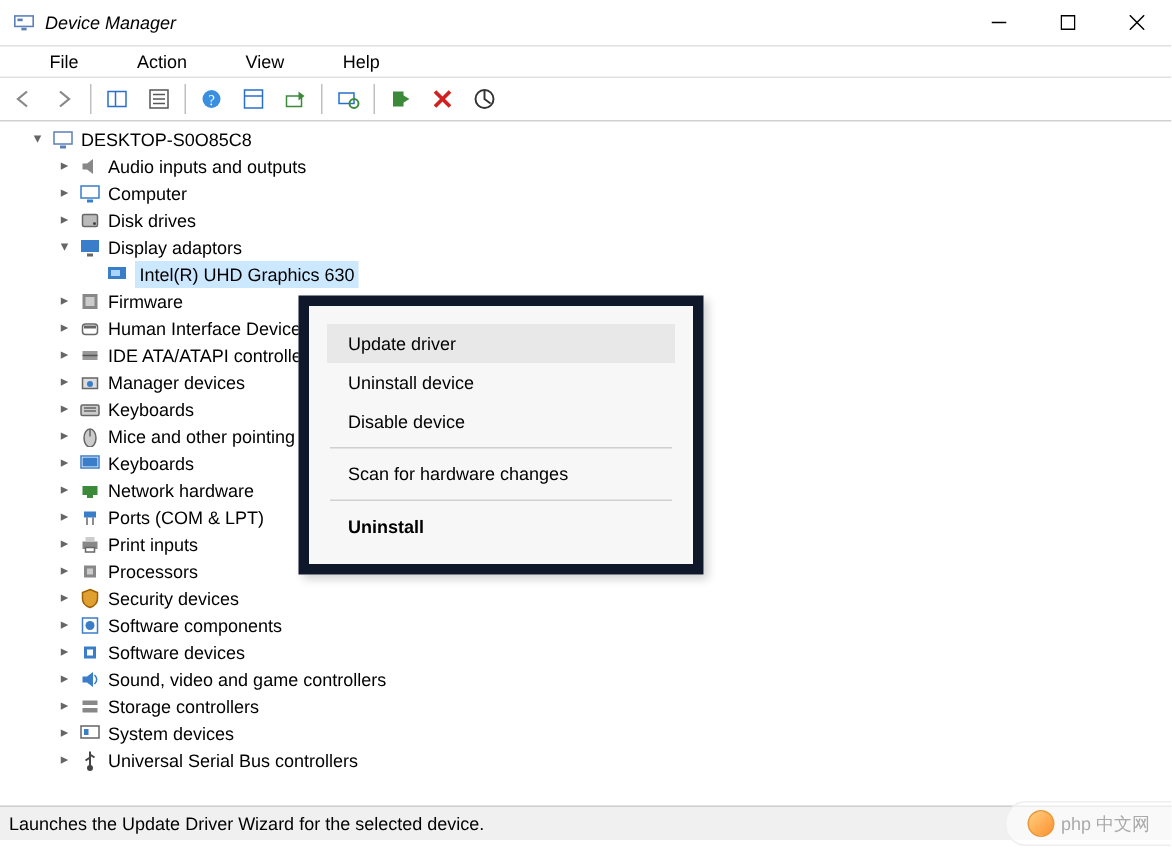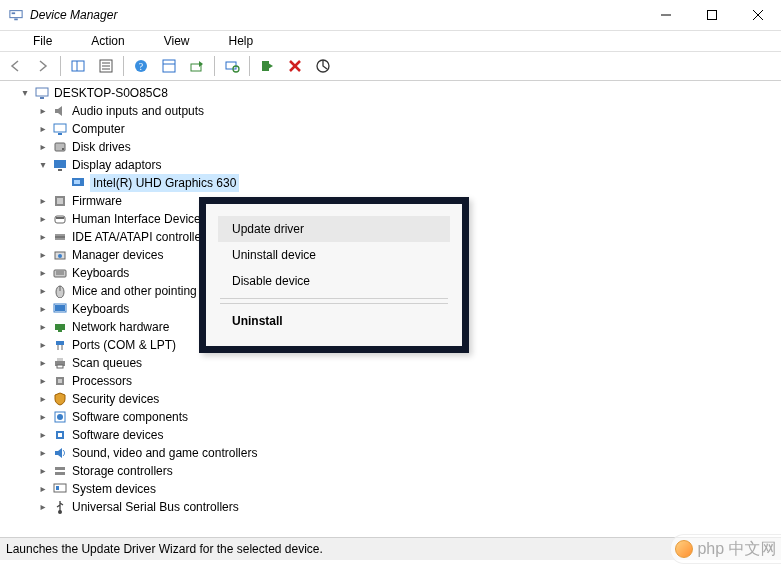--- a/index.html
+++ b/index.html
@@ -87,21 +87,21 @@
   }
   .context-menu .cm-item.hover { background: #e8e8e8; }
   .context-menu .cm-sep { height: 1px; background: #d0d0d0; margin: 4px 2px; }
   .context-menu .cm-item.bold { font-weight: 600; }
 
   .watermark {
     position: absolute; right: 0; bottom: 8px;
     width: 110px; height: 28px;
     display: flex; align-items: center; justify-content: center;
     gap: 4px;
-    color: #aaa; font-size: 16px;
+    color: #aaa; font-size: 12px;
     border: 1px solid #eee; border-right: none;
     border-radius: 14px 0 0 14px;
     background: rgba(255,255,255,0.6);
     z-index: 60;
   }
   .watermark .logo {
     width: 16px; height: 16px; border-radius: 50%;
     background: linear-gradient(135deg,#ffd080,#ff9030);
     border: 1px solid #e69a3a;
   }
@@ -377,21 +377,21 @@
       </div>
       <div class="node indent2">
         <span class="twisty">▸</span>
         <span class="icon">
           <svg width="14" height="14">
             <rect x="2" y="5" width="10" height="5" fill="#888"></rect>
             <rect x="4" y="2" width="6" height="3" fill="#ccc"></rect>
             <rect x="4" y="9" width="6" height="3" fill="#fff" stroke="#666"></rect>
           </svg>
         </span>
-        <span>Scan queues</span>
+        <span>Print inputs</span>
       </div>
       <div class="node indent2">
         <span class="twisty">▸</span>
         <span class="icon">
           <svg width="14" height="14">
             <rect x="3" y="3" width="8" height="8" fill="#888"></rect>
             <rect x="5" y="5" width="4" height="4" fill="#ccc"></rect>
           </svg>
         </span>
         <span>Processors</span>
@@ -466,20 +466,21 @@
         <span>Universal Serial Bus controllers</span>
       </div>
     </div>
 </div>
 
 <div class="context-menu">
   <div class="cm-item hover">Update driver</div>
   <div class="cm-item">Uninstall device</div>
   <div class="cm-item">Disable device</div>
   <div class="cm-sep"></div>
+  <div class="cm-item">Scan for hardware changes</div>
   <div class="cm-sep"></div>
   <div class="cm-item bold">Uninstall</div>
 </div>
 
 <div class="statusbar">
   <span>Launches the Update Driver Wizard for the selected device.</span>
 </div>
 
 <div class="watermark">
   <span class="logo"></span>

